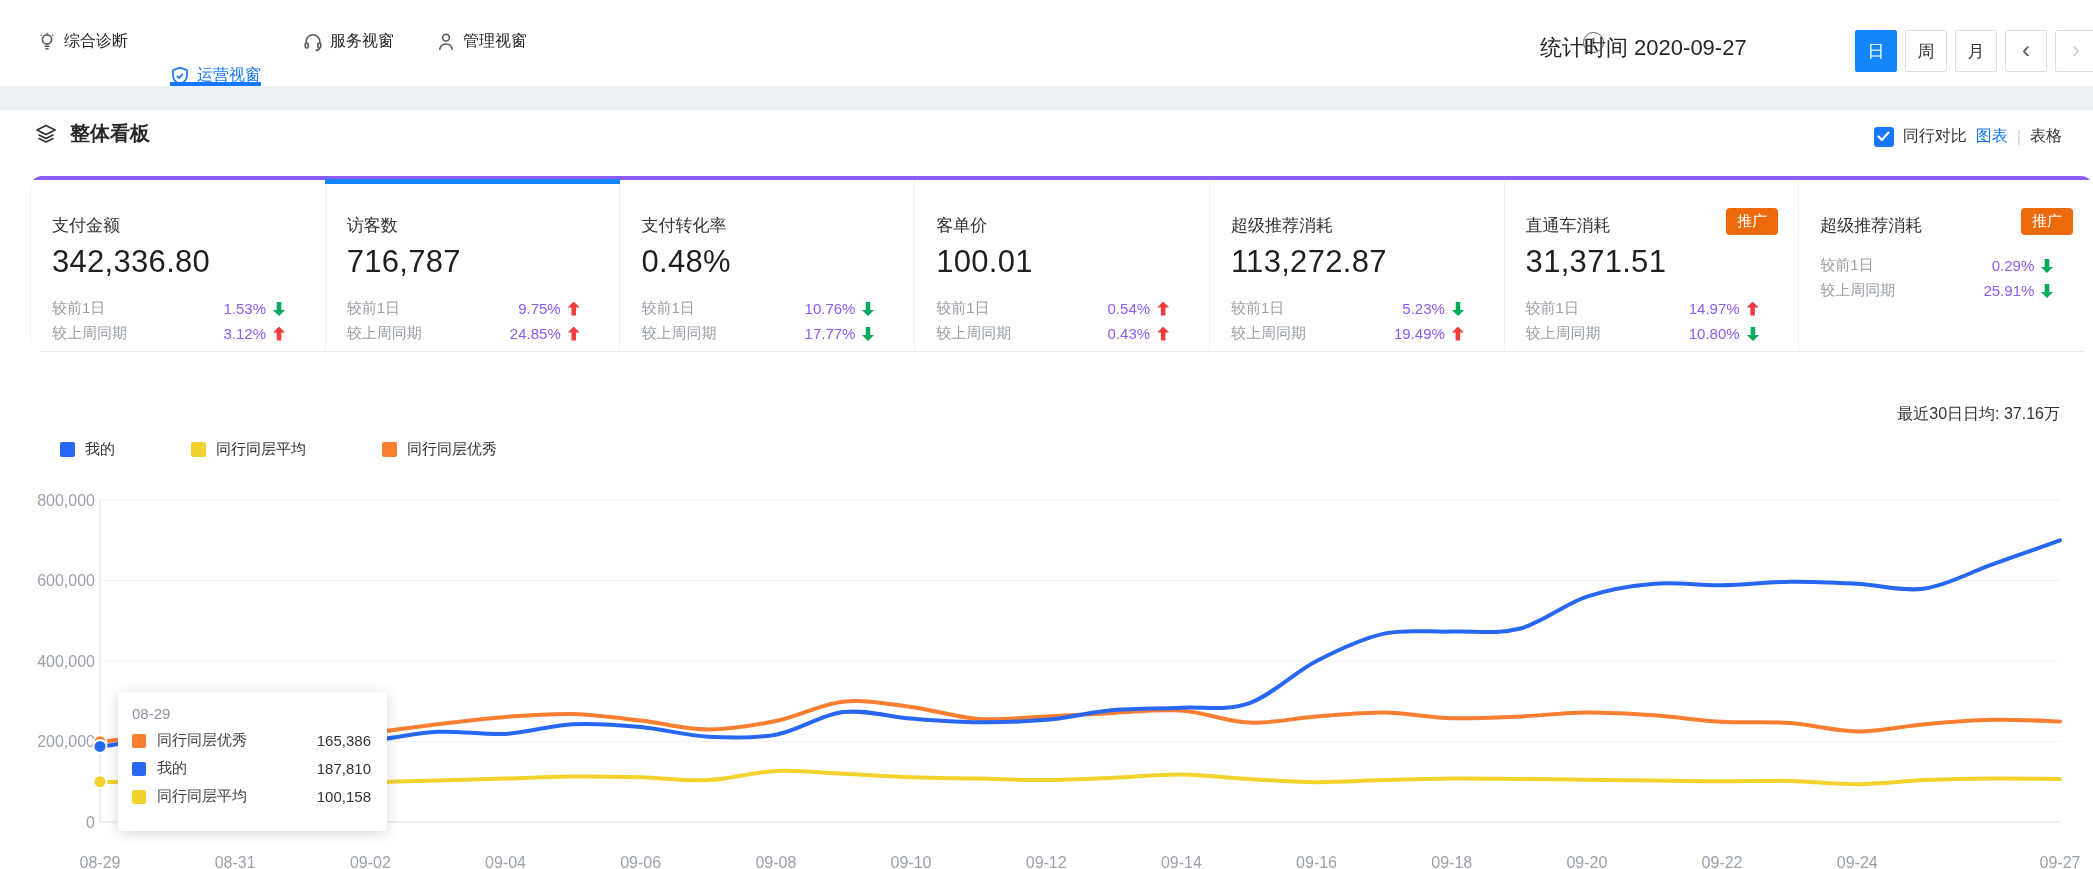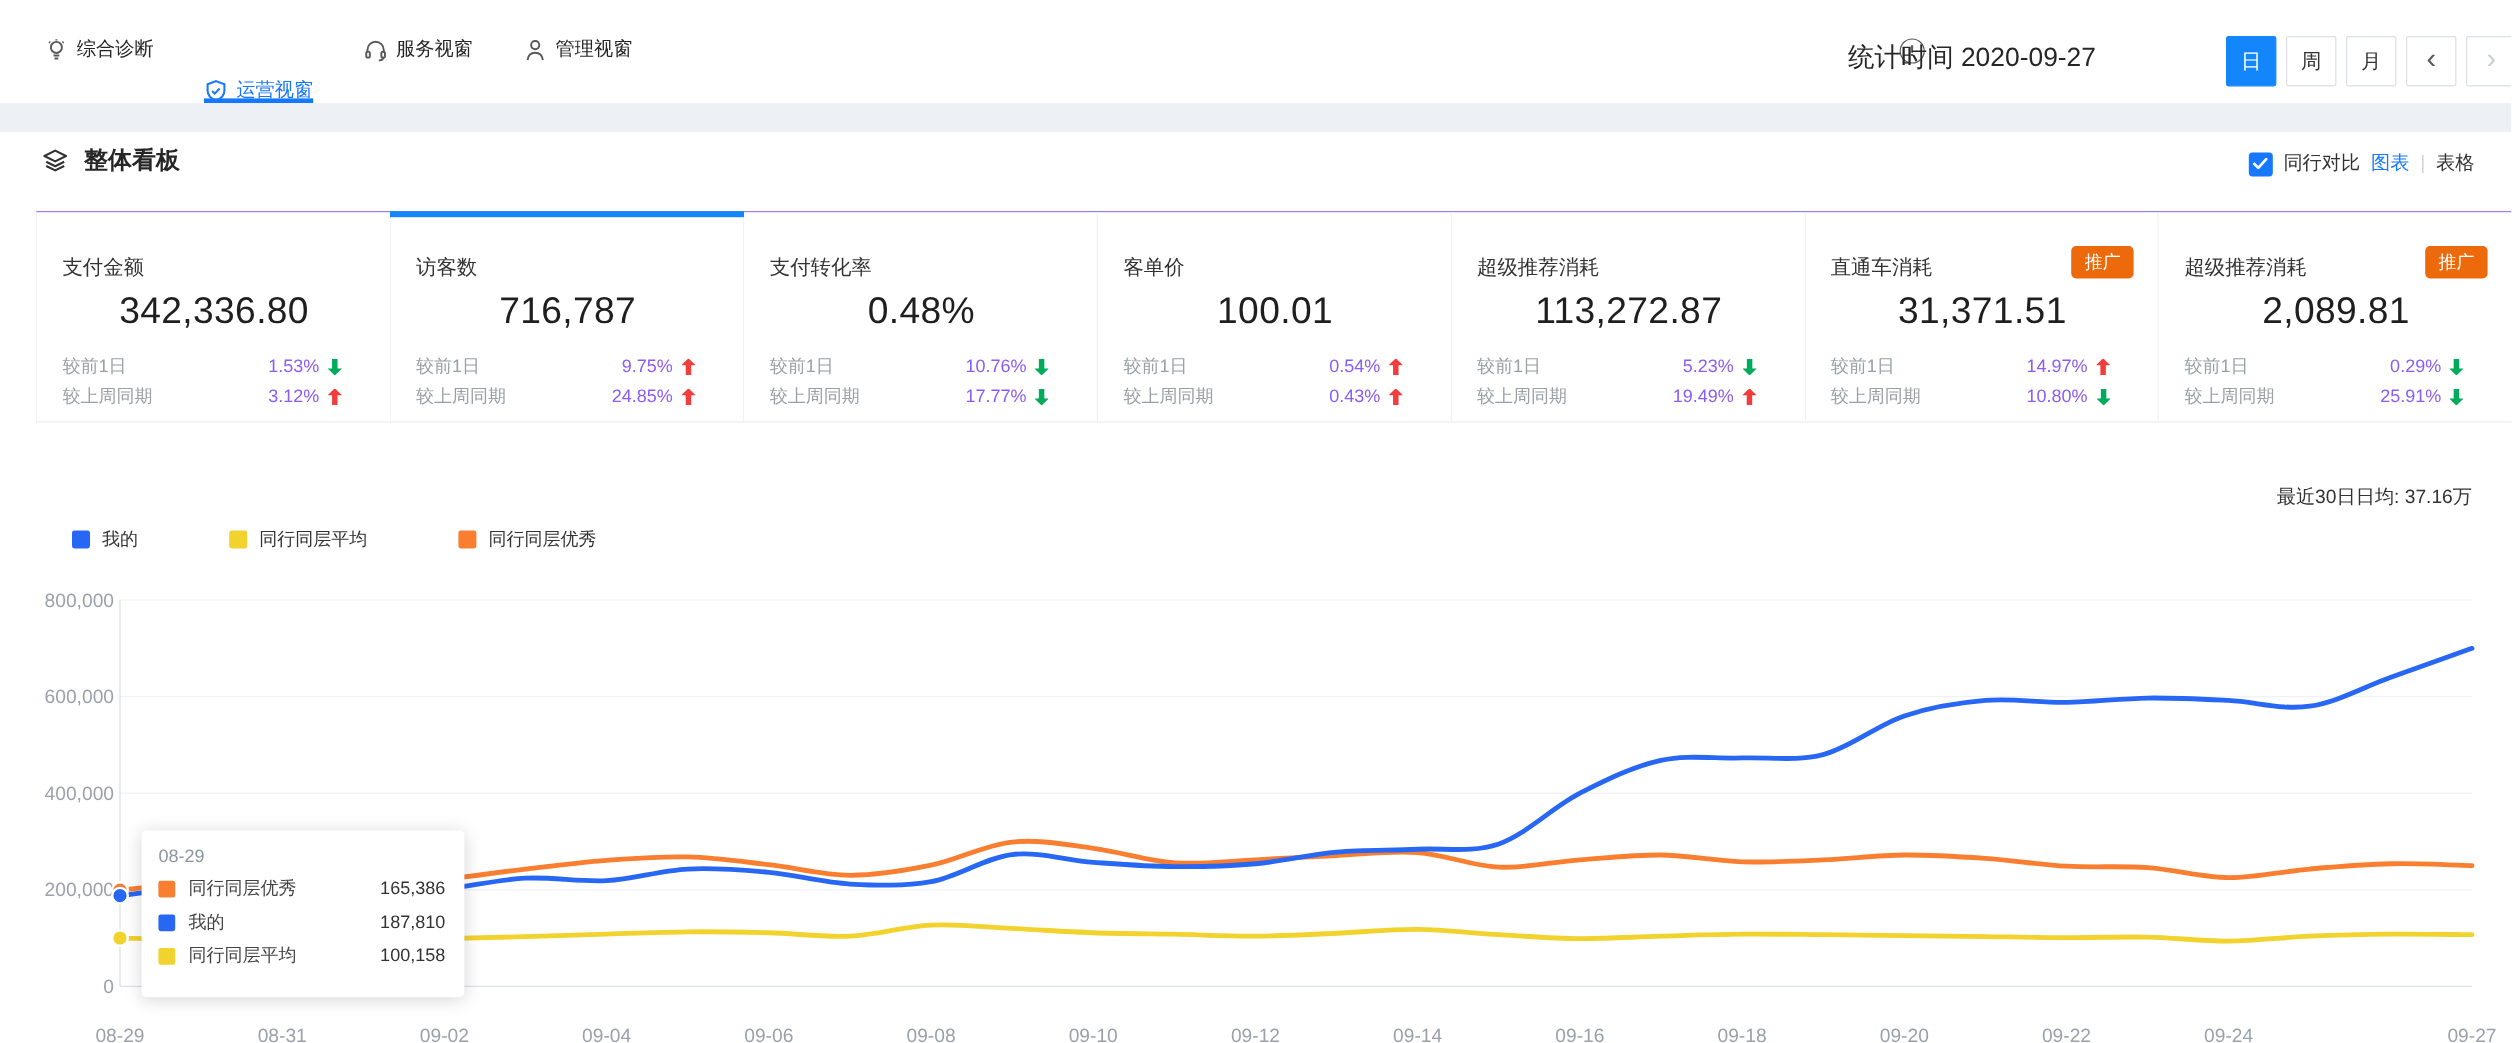--- a/index.html
+++ b/index.html
@@ -31,26 +31,26 @@
   .sec-title { font-size:20px; font-weight:bold; color:#262626; }
   .sec-tools { position:absolute; top:110px; right:31px; display:flex; align-items:center; gap:9px; font-size:16px; }
   .checkbox { width:20px; height:20px; background:#1677ff; border-radius:3px; display:flex; align-items:center; justify-content:center; cursor:pointer; }
   .compare-lb { color:#333; }
   .link-chart { color:#1677ff; cursor:pointer; }
   .tool-div { color:#d0d3d8; }
   .link-table { color:#333; cursor:pointer; }
 
   
   .cards { position:absolute; top:160px; left:30px; width:2063px; height:176px; display:flex;
-    border-top:1px solid #8b5cf6; border-bottom:1px solid #e9ecef; border-left:1px solid #f0f2f5; }
+    border-top:4px solid #8b5cf6; border-bottom:1px solid #e9ecef; border-left:1px solid #f0f2f5;border-radius:12px; }
   .card { position:relative; flex:1 1 0; border-right:1px solid #f0f2f5; padding:34px 20px 0 21px; cursor:pointer; background:#fff; }
   .card:last-child { border-right:none; }
   .card.active::before { content:""; position:absolute; top:-1px; left:-1px; right:-1px; height:5px; background:#1486fb; }
   .card-title { font-size:17px; color:#333; }
-  .card-value { margin-top:7px; font-size:31px; font-weight:500; color:#1f1f1f; letter-spacing:.3px;text-align:center; }
+  .card-value { margin-top:7px; font-size:31px; font-weight:500; color:#1f1f1f; letter-spacing:.3px; }
   .card-metrics { margin-top:16px; width:233px; }
   .mrow { display:flex; justify-content:space-between; align-items:center; height:25px; font-size:15px; }
   .mlabel { color:#9aa0a6; }
   .mval { display:flex; align-items:center; gap:7px; color:#8b5cf6; }
   .tarrow { display:inline-block; width:12px; height:14px;
     clip-path:polygon(50% 0,100% 42%,69% 42%,69% 100%,31% 100%,31% 42%,0 42%); }
   .mval[data-trend="up"] .tarrow { background:#f23d3d; }
   .mval[data-trend="down"] .tarrow { background:#00ab5b; transform:rotate(180deg); }
   .badge { position:absolute; top:28px; right:20px; padding:4px 11px; background:#ed6a0c; color:#fff; font-size:15px; border-radius:4px; cursor:pointer; }
 
@@ -259,21 +259,20 @@
           <span class="mval" data-trend="down">
               <span>10.80%</span>
               <i class="tarrow"></i>
             </span>
           </div>
       </div>
     </div>
     <div class="card">
       <span class="badge">推广</span>
       <div class="card-title">超级推荐消耗</div>
-      <div class="card-value">2,089.81</div>
       <div class="card-metrics">
         <div class="mrow">
             <span class="mlabel">较前1日</span>
           <span class="mval" data-trend="down">
               <span>0.29%</span>
               <i class="tarrow"></i>
             </span>
           </div>
         <div class="mrow">
             <span class="mlabel">较上周同期</span>

